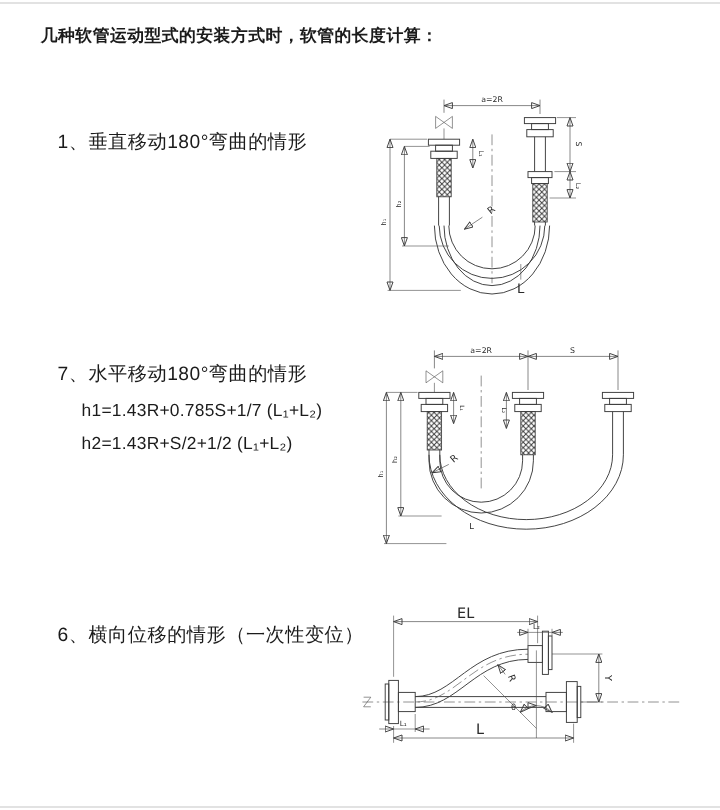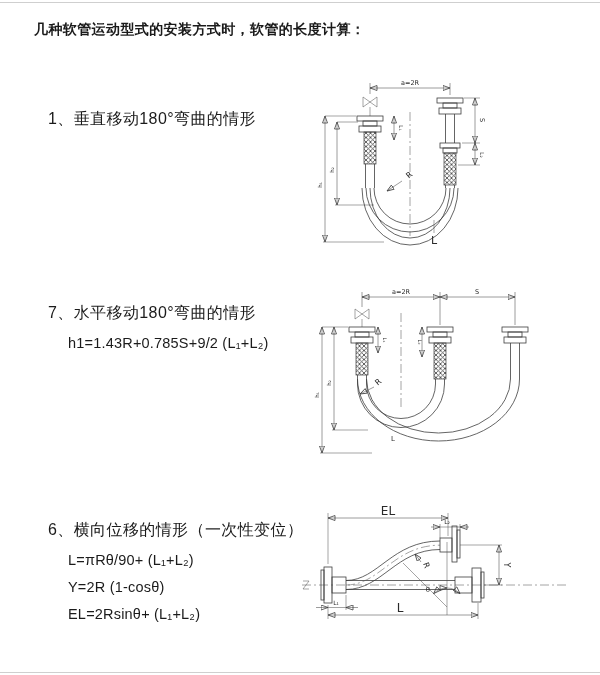--- a/index.html
+++ b/index.html
@@ -30,31 +30,27 @@
 
 <div class="page-title">几种软管运动型式的安装方式时，软管的长度计算：</div>
 
 <div class="section" id="sec1" style="top:110px">
   <div class="sec-heading">1、垂直移动180°弯曲的情形</div>
 </div>
 
 <div class="section" id="sec2" style="top:304px">
   <div class="sec-heading">7、水平移动180°弯曲的情形</div>
   <div class="formulas">
-    <div class="f">h1=1.43R+0.785S+9/2 (L₁+L₂)</div>
+    <div class="f">h1=1.43R+0.785S+1/7 (L₁+L₂)</div>
+    <div class="f">h2=1.43R+S/2+1/2 (L₁+L₂)</div>
   </div>
 </div>
 
 <div class="section" id="sec3" style="top:521px">
   <div class="sec-heading">6、横向位移的情形（一次性变位）</div>
-  <div class="formulas">
-    <div class="f">L=πRθ/90+ (L₁+L₂)</div>
-    <div class="f">Y=2R (1-cosθ)</div>
-    <div class="f">EL=2Rsinθ+ (L₁+L₂)</div>
-  </div>
 </div>
 
 <svg class="dwg" style="left:312px;top:70px" width="230" height="190" viewBox="0 0 230 190">
   <defs>
     <marker id="ar1" viewBox="0 0 8 6" refX="7.5" refY="3" markerWidth="8" markerHeight="6" orient="auto-start-reverse" markerUnits="userSpaceOnUse">
       <path d="M0.5,0.5 L7.5,3 L0.5,5.5 Z" fill="#3d3d3d" stroke="none"></path>
     </marker>
     <pattern id="ht1" width="4.5" height="4.5" patternUnits="userSpaceOnUse">
       <path d="M0,0 L4.5,4.5 M4.5,0 L0,4.5" stroke="#666" stroke-width="0.5" fill="none"></path>
     </pattern>

